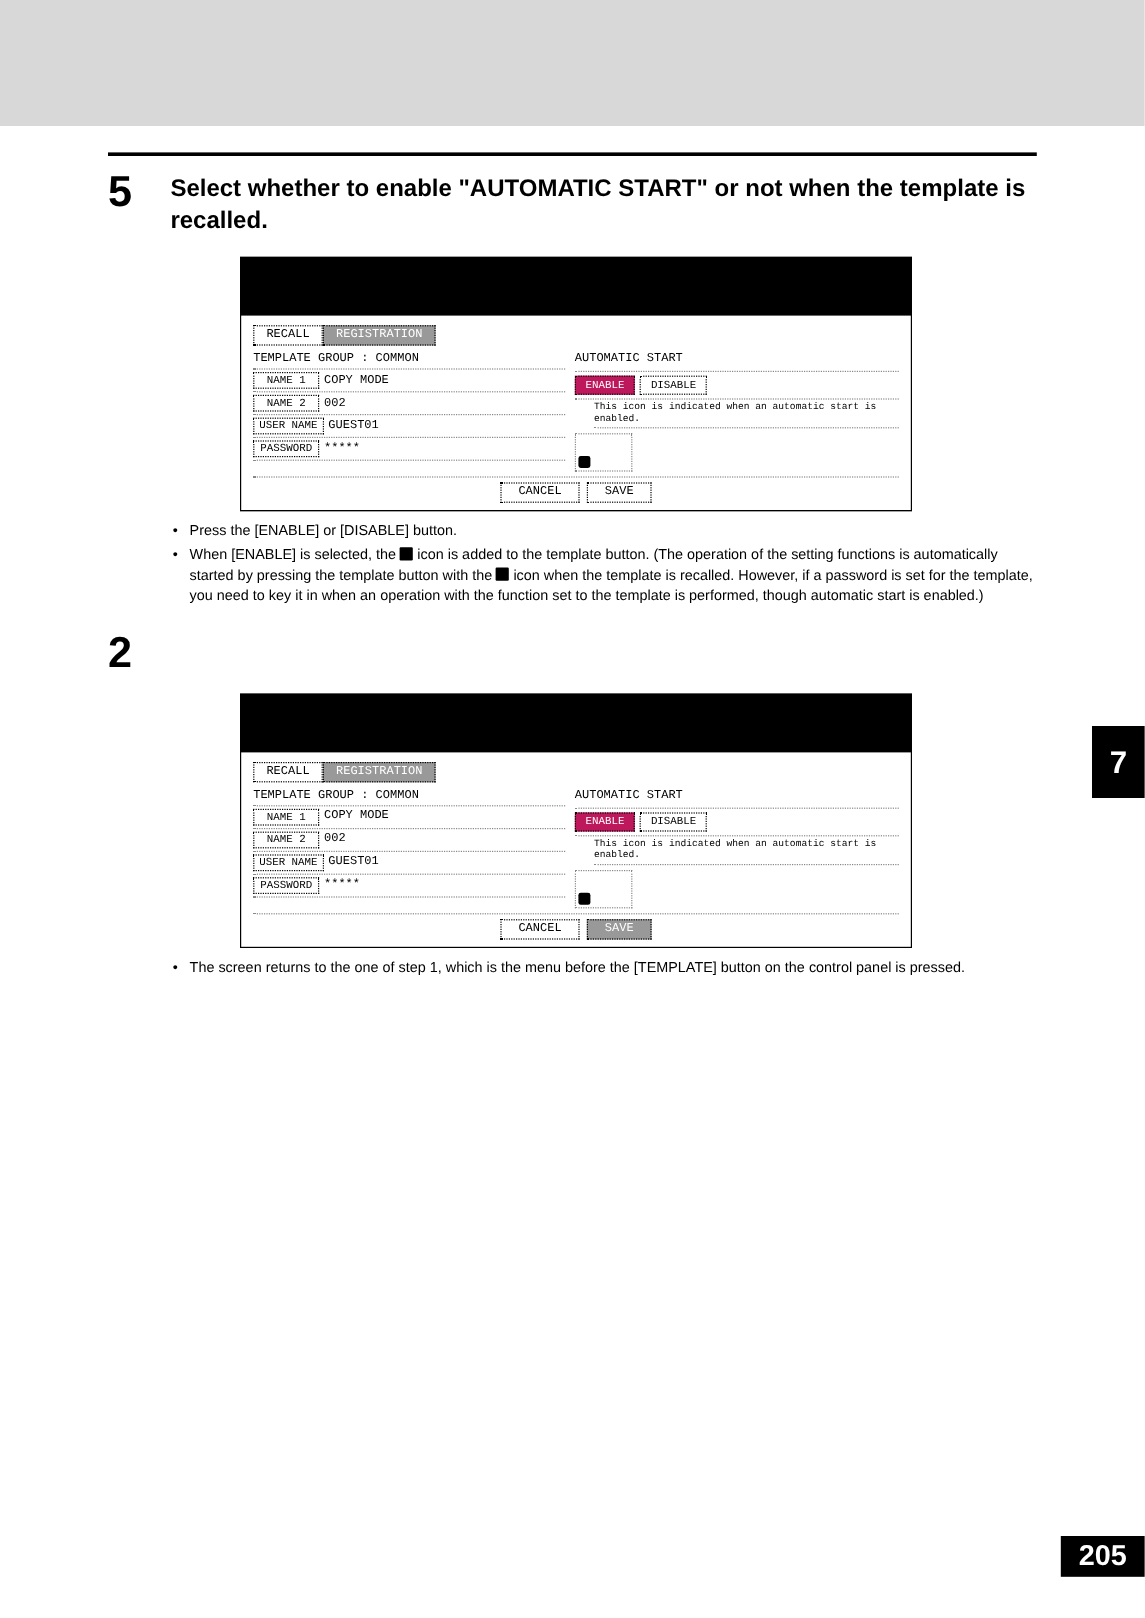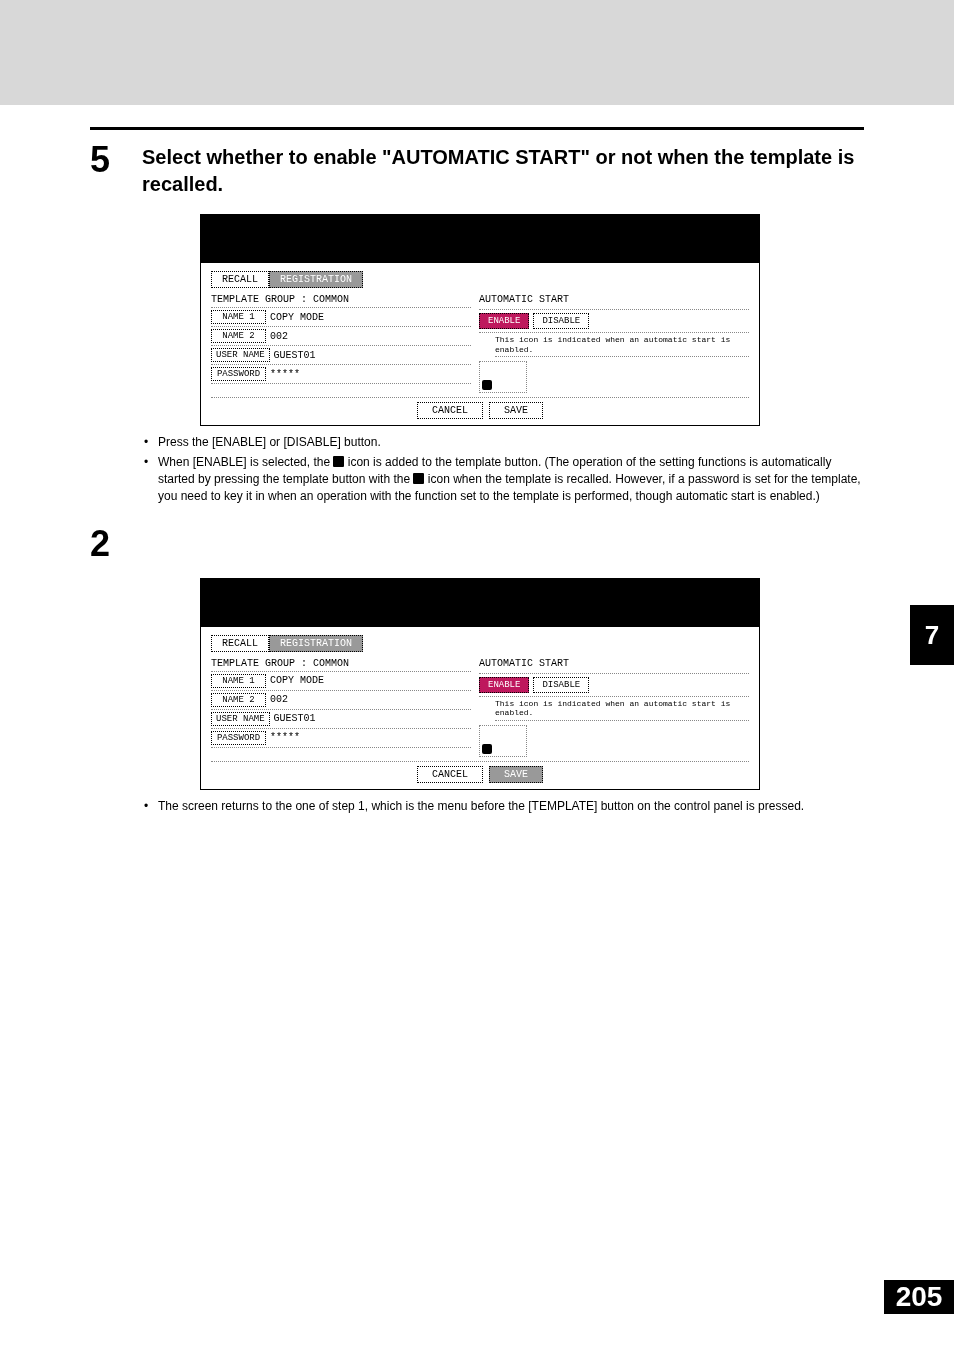--- a/index.html
+++ b/index.html
@@ -211,21 +211,21 @@
       justify-content: center;
     }
     .page-num {
       position: absolute;
       right: 0;
       bottom: 34px;
       width: 70px;
       height: 34px;
       background: #000;
       color: #fff;
-      font-size: 28px;
+      font-size: 24px;
       font-weight: bold;
       display: flex;
       align-items: center;
       justify-content: center;
     }
   </style>
 </head>
 <body>
 
 <div class="gray-header"></div>

